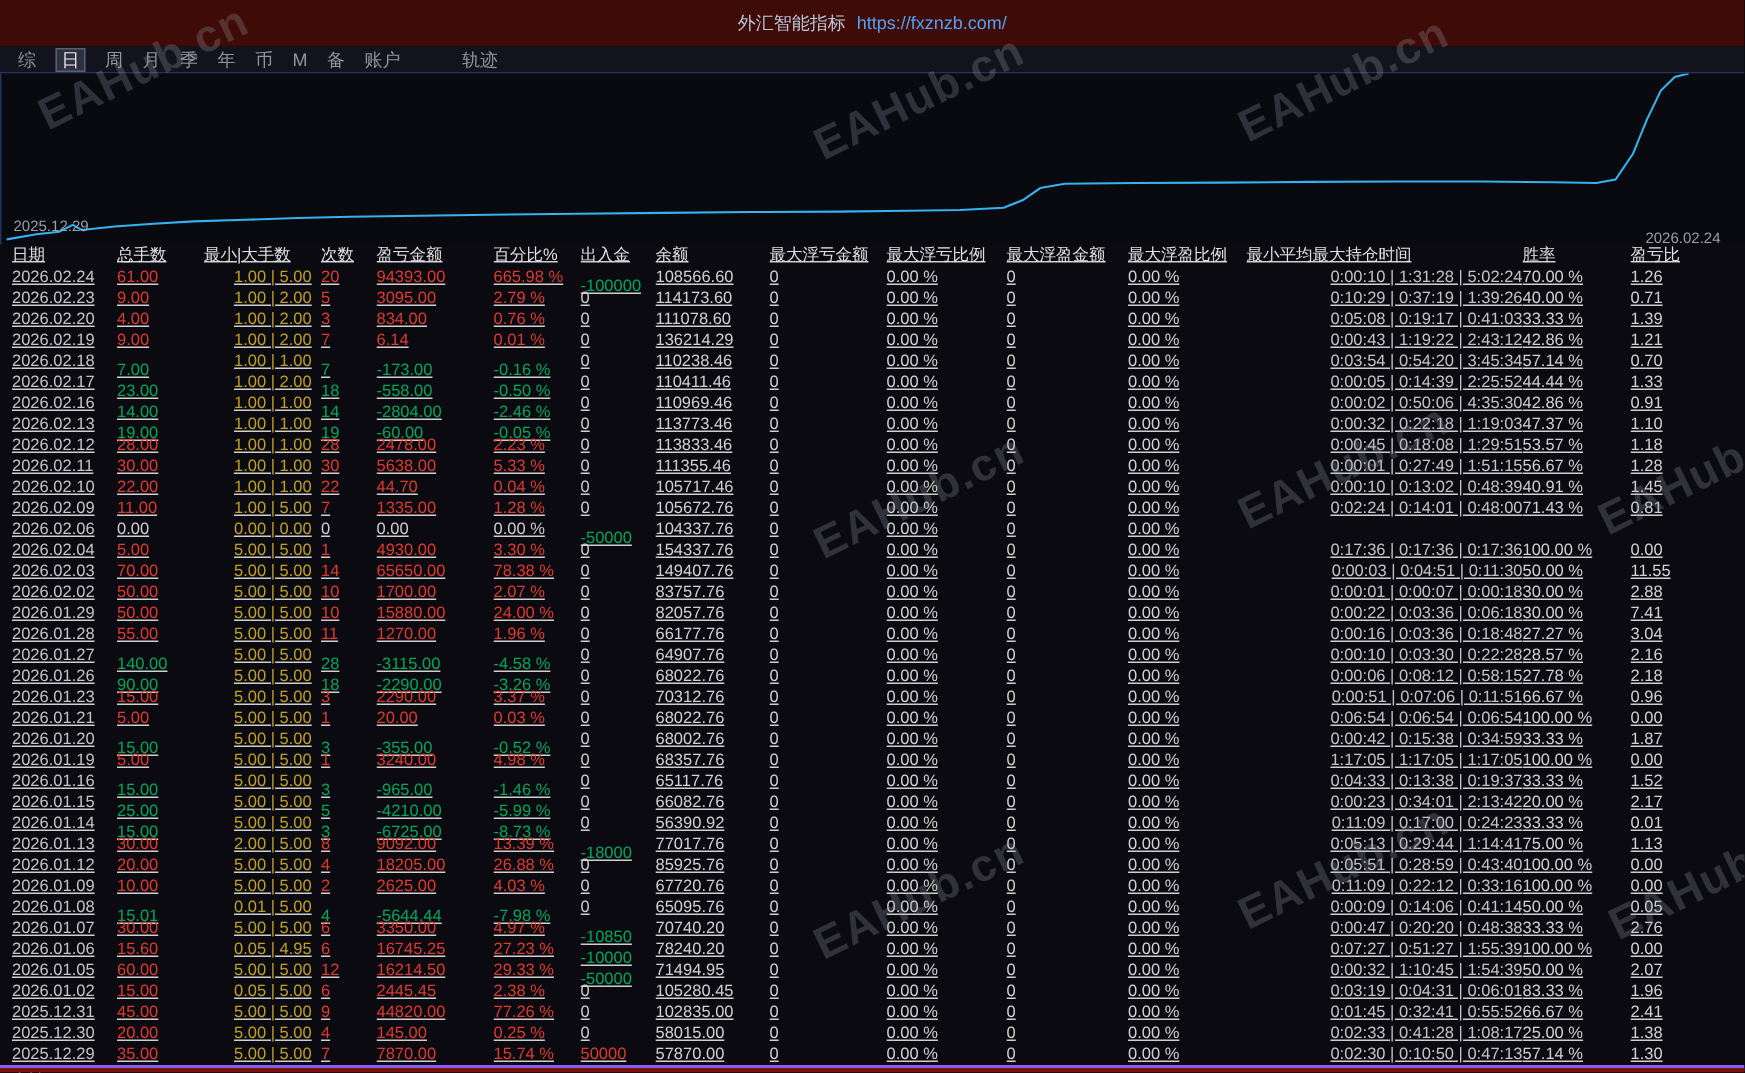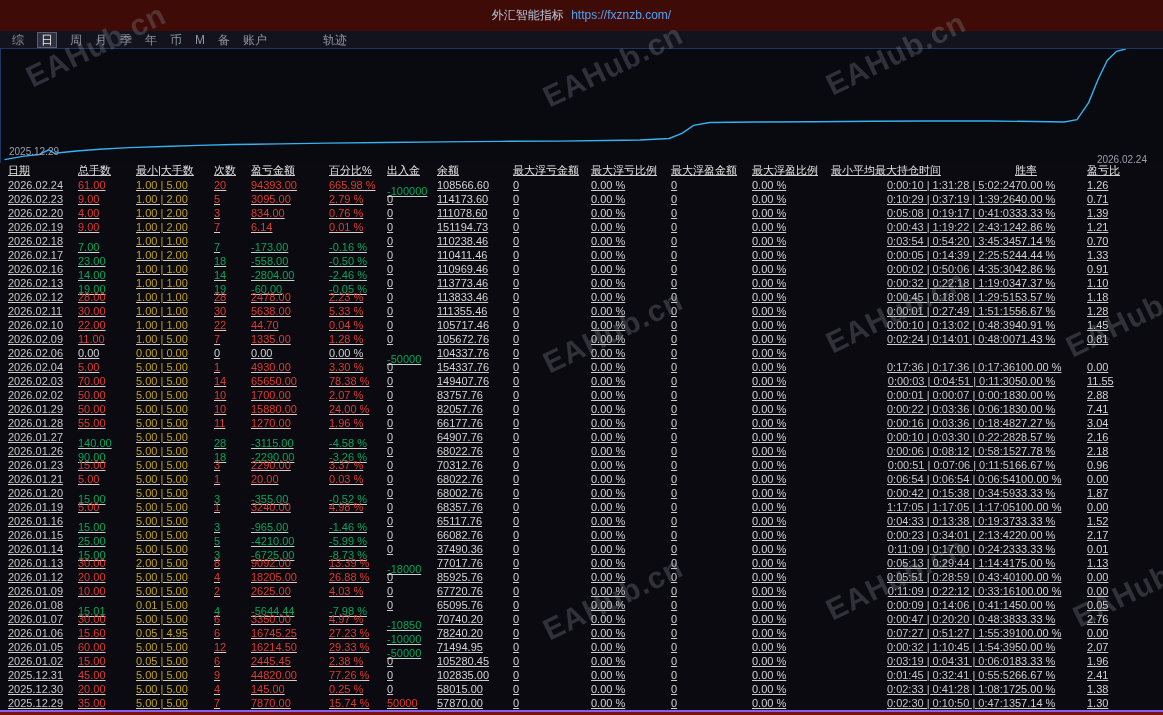--- a/index.html
+++ b/index.html
@@ -24,21 +24,21 @@
   .menubar {
     height:18px; background:#12131c;
     display:flex; align-items:center; gap:13px;
     padding:0 12px; font-size:12px; color:#8f95a3;
     border-bottom:1px solid #23355e;
   }
   .menu-item { cursor:pointer; line-height:14px; }
   .menu-item.selected {
     background:#2e3040; border:1px solid #5a5f70; color:#e8e8e8; padding:0 3px;
   }
-  .menu-item.trail { margin-left:43px; }
+  .menu-item.trail { margin-left:28px; }
   
   .chart {
     position:relative; height:114px; background:#090910;
     border-left:1px solid #23355e;
   }
   .chart svg { position:absolute; left:0; top:0; width:100%; height:100%; }
   .chart .date-left  { position:absolute; left:8px;  bottom:6px; font-size:10px; color:#9aa0aa; }
   .chart .date-right { position:absolute; right:16px; bottom:-2px; font-size:10px; color:#9aa0aa; }
   
   .watermark {
@@ -53,21 +53,21 @@
     display:grid;
     grid-template-columns:70px 58px 78px 37px 78px 58px 50px 76px 78px 80px 81px 79px 184px 72px auto;
     padding-left:8px; height:14px; line-height:14px;
     white-space:nowrap; align-items:center;
   }
   .row.head { height:15px; line-height:15px; color:#e2e2e2; }
   .row.total { height:15px; line-height:14px; border-top:4px solid #8b5cf6; }
   .cell { overflow:hidden; }
   .pos    { color:#e03a30; }
   .neg    { color:#00a85c;margin-top:11px; }
-  .yellow { color:#bfa223; }
+  .yellow { color:#bfa223;margin-left:20px; }
   .white  { color:#d2d2d2; }
   .date   { color:#c6c6c6; }
   .time   { color:#c4c4c4;text-align:right; }
   
   .bottom-strip { position:absolute; left:0; right:0; bottom:0; height:3px; background:#7a130a; }
 </style>
 </head>
 <body>
 
 <div class="titlebar">
@@ -170,21 +170,21 @@
       <span class="cell white">1.39</span>
     </div>
     <div class="row">
       <span class="cell date">2026.02.19</span>
       <span class="cell pos">9.00</span>
       <span class="cell yellow">1.00 | 2.00</span>
       <span class="cell pos">7</span>
       <span class="cell pos">6.14</span>
       <span class="cell pos">0.01 %</span>
       <span class="cell">0</span>
-      <span class="cell white">151194.73</span>
+      <span class="cell white">136214.29</span>
       <span class="cell white">0</span>
       <span class="cell white">0.00 %</span>
       <span class="cell white">0</span>
       <span class="cell white">0.00 %</span>
       <span class="cell time">0:00:43 | 1:19:22 | 2:43:12</span>
       <span class="cell white">42.86 %</span>
       <span class="cell white">1.21</span>
     </div>
     <div class="row">
       <span class="cell date">2026.02.18</span>
@@ -561,21 +561,21 @@
       <span class="cell white">2.17</span>
     </div>
     <div class="row">
       <span class="cell date">2026.01.14</span>
       <span class="cell neg">15.00</span>
       <span class="cell yellow">5.00 | 5.00</span>
       <span class="cell neg">3</span>
       <span class="cell neg">-6725.00</span>
       <span class="cell neg">-8.73 %</span>
       <span class="cell">0</span>
-      <span class="cell white">37490.36</span>
+      <span class="cell white">56390.92</span>
       <span class="cell white">0</span>
       <span class="cell white">0.00 %</span>
       <span class="cell white">0</span>
       <span class="cell white">0.00 %</span>
       <span class="cell time">0:11:09 | 0:17:00 | 0:24:23</span>
       <span class="cell white">33.33 %</span>
       <span class="cell white">0.01</span>
     </div>
     <div class="row">
       <span class="cell date">2026.01.13</span>

